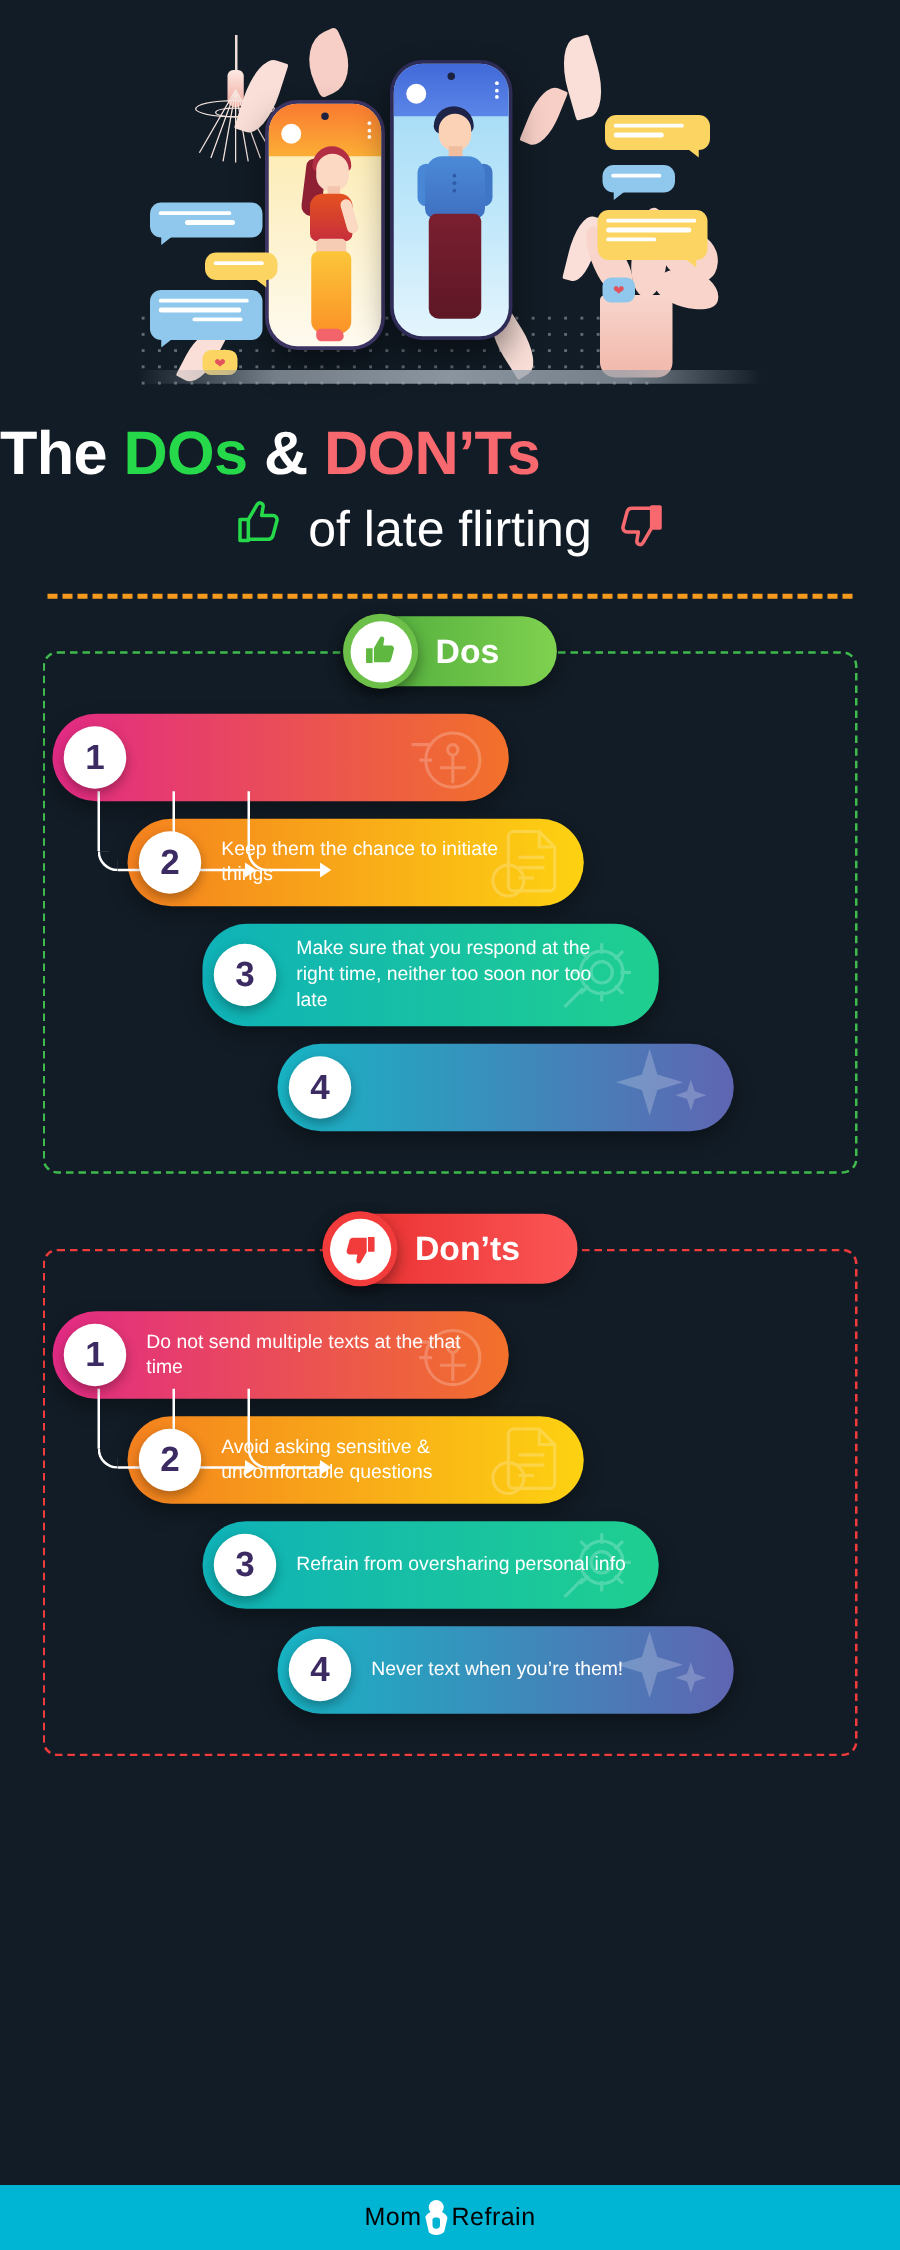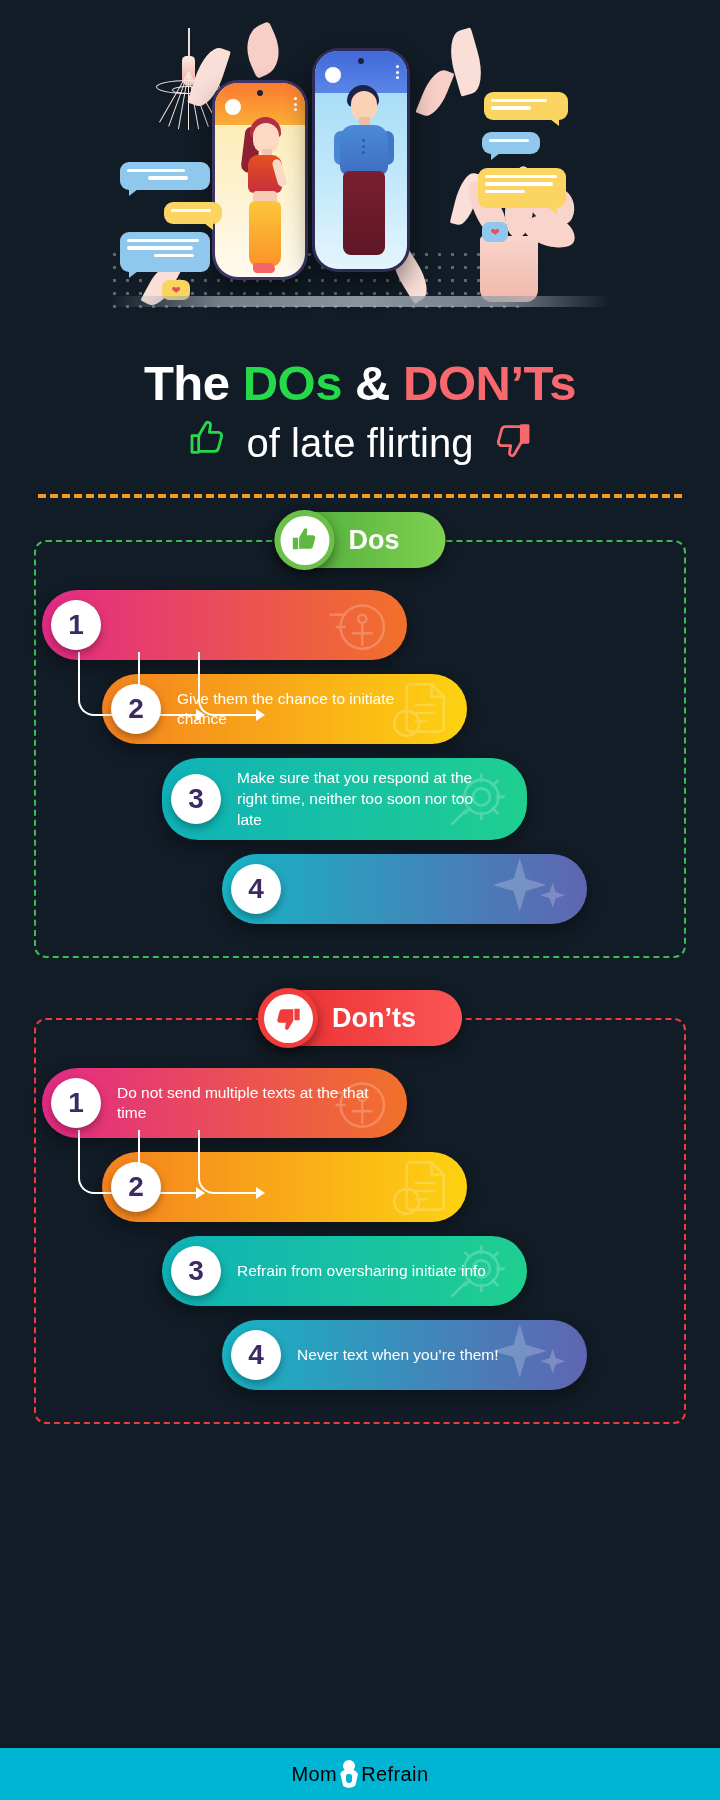--- a/index.html
+++ b/index.html
@@ -86,21 +86,21 @@
   .bub.blue { background:#8fc8ec; }
   .bub.yel { background:#fbd462; }
   .bub i { display:block; height:3.4px; background:#fff; border-radius:2px; margin:0 7px 4px 7px; }
   .bub i:first-child { margin-top:7px; }
   .bub .tail { position:absolute; bottom:-6px; width:0; height:0; border-style:solid; }
   .bub.blue .tail { border-width:7px 9px 0 0; border-color:#8fc8ec transparent transparent transparent; }
   .bub.yel .tail { border-width:7px 0 0 9px; border-color:#fbd462 transparent transparent transparent; }
   .heartbub { position:absolute; border-radius:7px; display:flex; align-items:center; justify-content:center; font-size:11px; }
 
   
-  .title-wrap { text-align:center; margin-top:38px; }
+  .title-wrap { text-align:left; margin-top:18px; }
   .title1 { font-size:49px; font-weight:bold; letter-spacing:-0.5px; line-height:1.05; color:#ffffff; }
   .title1 .do { color:#26d94a; }
   .title1 .dont { color:#f8696f; }
   .title2 { margin-top:10px; font-size:40px; font-weight:500; color:#ffffff;
             display:flex; align-items:center; justify-content:center; gap:18px; }
 
   .divider { margin:26px 38px 0 38px; height:0; border-top:4px dashed #f59a1c; }
 
   
   .section { position:relative; margin:42px 34px 0 34px; }
@@ -355,21 +355,21 @@
       </div>
 
       <div class="row" style="padding-left:66px;">
         <div class="pill g2" style="width:365px;">
           <svg class="deco" width="72" height="66" viewBox="0 0 64 64" fill="none" stroke="#fff" stroke-width="2.4">
             <path d="M26 8h20l12 12v30a4 4 0 0 1-4 4H26a4 4 0 0 1-4-4V12a4 4 0 0 1 4-4z"></path>
             <path d="M46 8v12h12M30 28h20M30 36h20M30 44h12"></path>
             <circle cx="22" cy="46" r="12" stroke-width="2.4"></circle>
           </svg>
           <div class="num">2</div>
-          <div class="ptext">Give them the chance to initiate chance</div>
+          <div class="ptext">Keep them the chance to initiate things</div>
         </div>
       </div>
 
       <div class="elbow" style="left:102px;top:62px;width:62px;height:64px;">
         <div class="v" style="height:48px;"></div>
         <div class="cnr" style="top:48px;"></div>
         <div class="h" style="left:16px;width:42px;"></div>
         <div class="arrow" style="left:58px;"></div>
       </div>
 
@@ -445,40 +445,41 @@
       </div>
 
       <div class="row" style="padding-left:66px;">
         <div class="pill g2" style="width:365px;">
           <svg class="deco" width="72" height="66" viewBox="0 0 64 64" fill="none" stroke="#fff" stroke-width="2.4">
             <path d="M26 8h20l12 12v30a4 4 0 0 1-4 4H26a4 4 0 0 1-4-4V12a4 4 0 0 1 4-4z"></path>
             <path d="M46 8v12h12M30 28h20M30 36h20M30 44h12"></path>
             <circle cx="22" cy="46" r="12"></circle>
           </svg>
           <div class="num">2</div>
+          <div class="ptext">Avoid asking sensitive &amp; uncomfortable questions</div>
         </div>
       </div>
 
       <div class="elbow" style="left:102px;top:62px;width:62px;height:64px;">
         <div class="v" style="height:48px;"></div>
           <div class="cnr" style="top:48px;"></div>
         <div class="h" style="left:16px;width:42px;"></div>
           <div class="arrow" style="left:58px;"></div>
       </div>
 
       <div class="row" style="padding-left:126px;">
         <div class="pill g3" style="width:365px;">
           <svg class="deco" width="76" height="68" viewBox="0 0 64 64" fill="none" stroke="#fff" stroke-width="2.4">
             <circle cx="38" cy="30" r="16"></circle>
               <circle cx="38" cy="30" r="8"></circle>
             <path d="M38 8v8M38 44v8M16 30h8M52 30h8M22 14l6 6M48 40l6 6M54 14l-6 6M22 46l6-6"></path>
             <path d="M10 56l14-14"></path>
           </svg>
           <div class="num">3</div>
-          <div class="ptext">Refrain from oversharing initiate info</div>
+          <div class="ptext">Refrain from oversharing personal info</div>
         </div>
       </div>
 
       <div class="elbow" style="left:162px;top:62px;width:62px;height:64px;">
         <div class="v" style="height:48px;"></div>
           <div class="cnr" style="top:48px;"></div>
         <div class="h" style="left:16px;width:42px;"></div>
           <div class="arrow" style="left:58px;"></div>
       </div>
 

